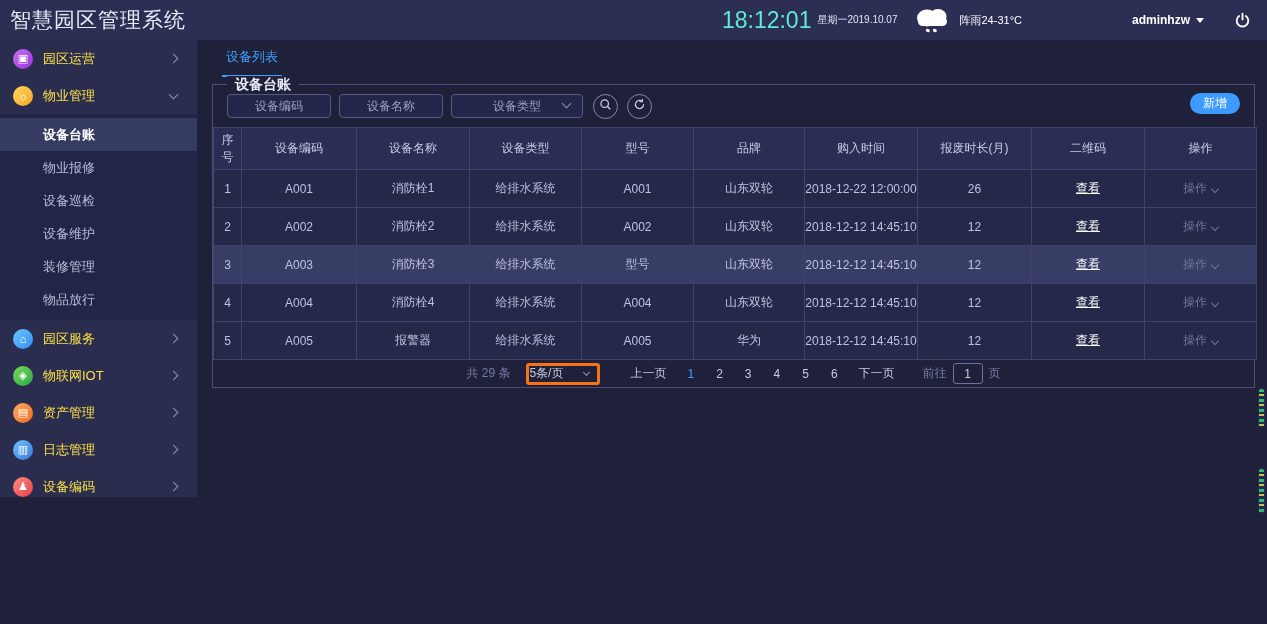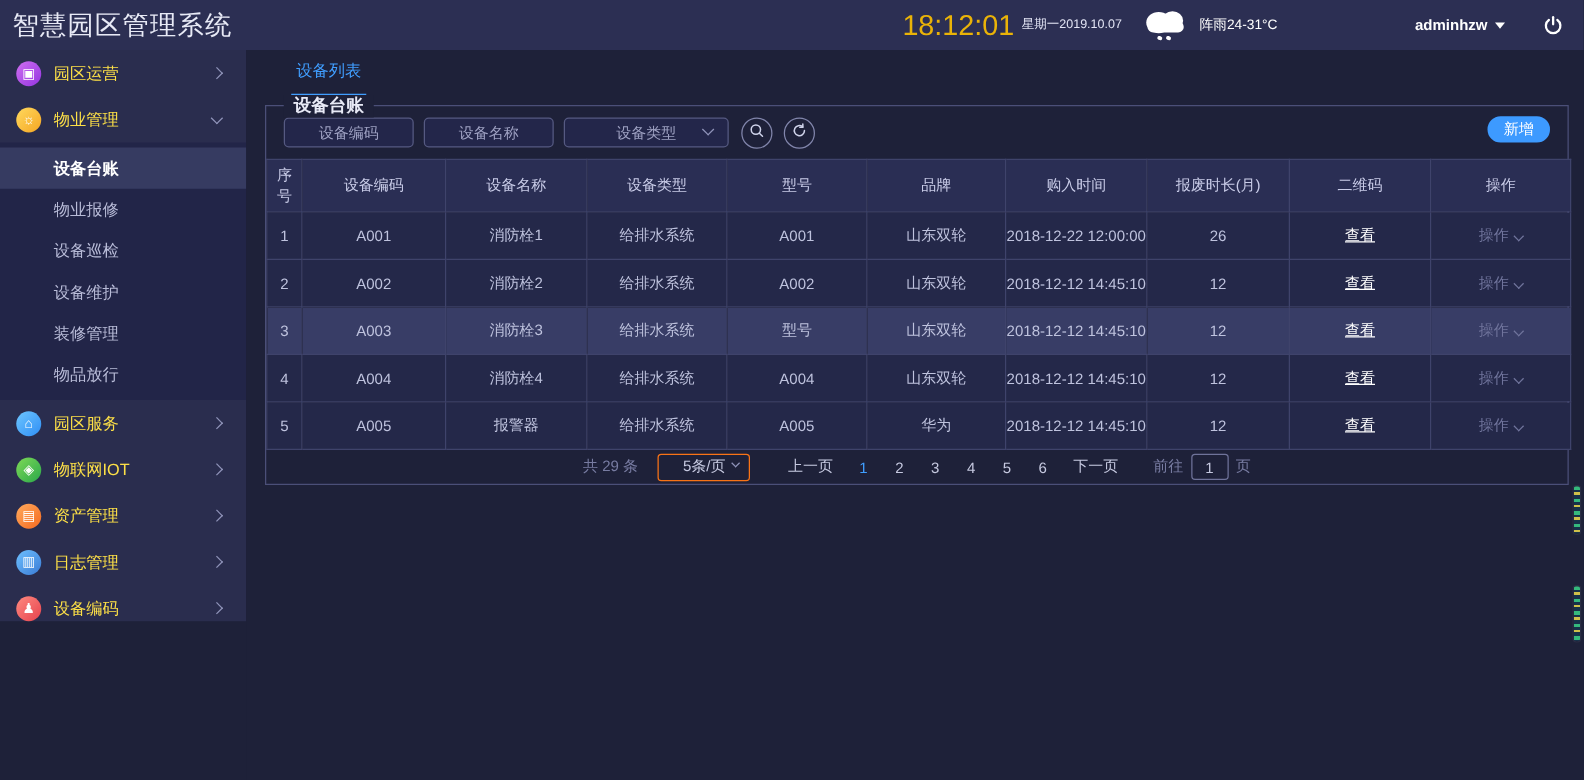--- a/index.html
+++ b/index.html
@@ -8,21 +8,21 @@
     font-family: "Liberation Sans", "DejaVu Sans", sans-serif;
     background:#1e2139; color:#c6c9e0; font-size:12px;
   }
   .app { position:relative; width:1267px; height:624px; background:#1e2139; }
 
   
   .hdr { position:absolute; top:0; left:0; right:0; height:40px; background:#2c2f53;
          display:flex; align-items:center; padding:0 16px 0 10px;justify-content:center; }
   .hdr-title { font-size:21px; color:#e8eaf6; letter-spacing:1px; }
   .hdr-right { margin-left:auto; display:flex; align-items:center; }
-  .clock { font-size:23px; color:#eab308; font-weight:500; }
+  .clock { font-size:23px; color:#5eead4; font-weight:500; }
   .stack { display:flex; flex-direction:row; font-size:10px; line-height:1.25; color:#e2e4f4; margin-left:6px; }
   .cloud { margin-left:14px; }
   .weather-stack { display:flex; flex-direction:row; font-size:11px; line-height:1.3; color:#ffffff; margin-left:6px; }
   .user { display:flex; align-items:center; margin-left:110px; color:#ffffff; font-size:12px; font-weight:bold; cursor:pointer; }
   .caret-down { width:0; height:0; border-left:4px solid transparent; border-right:4px solid transparent;
                 border-top:5px solid #ffffff; margin-left:6px; }
   .power { margin-left:30px; cursor:pointer; display:flex; }
 
   
   .sidebar { position:absolute; top:40px; left:0; width:197px; height:457px; background:#2a2d4e; }
@@ -40,21 +40,21 @@
   .g-green  { background:linear-gradient(135deg,#7ed957,#2aa84a); }
   .g-orange { background:linear-gradient(135deg,#ffab5e,#f5691f); }
   .g-blue2  { background:linear-gradient(135deg,#6ec0ff,#3a7bd5); }
   .g-red    { background:linear-gradient(135deg,#ff8a80,#e5424d); }
   .submenu { background:#222548; padding:4px 0; }
   .sub-item { height:33px; line-height:33px; padding-left:43px; font-size:13px; color:#b9bcd8; cursor:pointer; }
   .sub-item.active { background:#363b61; color:#ffffff; font-weight:bold; }
 
   
   .main { position:absolute; top:40px; left:197px; right:0; bottom:0; background:#1e2139; }
-  .tabbar { height:42px;padding-left:11px; }
+  .tabbar { height:42px; }
   .tab { display:inline-block; margin:8px 0 0 25px; padding:0 4px 9px; font-size:13px; color:#409eff;
          border-bottom:2px solid #409eff; cursor:pointer; }
 
   .panel { position:relative; margin:2px 12px 0 15px; border:1px solid #4b4f78; background:#1e2139; }
   .legend { position:absolute; top:-9px; left:14px; background:#1e2139; padding:0 8px;
             font-size:14px; font-weight:bold; color:#e8eaf6; }
 
   .search-row { height:42px; display:flex; align-items:center; padding-left:14px; }
   .s-input { width:104px; height:24px; background:#23264a; border:1px solid #565a82; border-radius:4px;
              color:#c6c9e0; font-size:12px; text-align:center; outline:none; margin-right:8px;
@@ -74,22 +74,22 @@
   th, td { border:1px solid #3f436b; text-align:center; font-size:12px; overflow:hidden; white-space:normal; }
   th { height:42px; background:#2a2e54; color:#c9cce8; font-weight:normal; padding:2px; }
   td { height:38px; background:#242849; color:#bfc3de; }
   tr.hl td { background:#383d66; }
   .link-view { color:#ffffff; font-weight:normal; text-decoration:underline; cursor:pointer; }
   .op { color:#70749c; cursor:pointer; }
   .op .chev { border-color:#70749c; width:6px; height:6px; margin-left:5px; }
 
   .pager { height:27px; display:flex; align-items:center; justify-content:center; color:#c6c9e0; }
   .pg-total { color:#787ca2; margin-right:16px; }
-  .pg-size { width:74px; height:22px; border:1px solid #f97316; border-radius:3px; display:flex; align-items:center;
-             justify-content:center; position:relative; cursor:pointer; margin-right:20px; font-size:12px; }
+  .pg-size { width:74px; height:22px; border:3px solid #f97316; border-radius:3px; display:flex; align-items:center;
+             position:relative; cursor:pointer; margin-right:20px; font-size:12px; }
   .pg-size .chev { position:absolute; right:8px; top:7px; width:5px; height:5px; }
   .pg-btn { margin:0 10px; cursor:pointer; }
   .pg-num { margin:0 11px; cursor:pointer; color:#c6c9e0; }
   .pg-num.active { color:#409eff; }
   .pg-jump { color:#787ca2; margin-left:18px; display:flex; align-items:center; }
   .jump-input { width:30px; height:21px; margin:0 6px; background:transparent; border:1px solid #6f739a;
                 border-radius:3px; color:#c6c9e0; text-align:center; font-size:12px; outline:none;
                 font-family:"Liberation Sans","DejaVu Sans",sans-serif; }
 
   .artifact { position:absolute; width:7px; border-radius:3px; background:#0d0f1e; border:1px solid #2a2d45;

